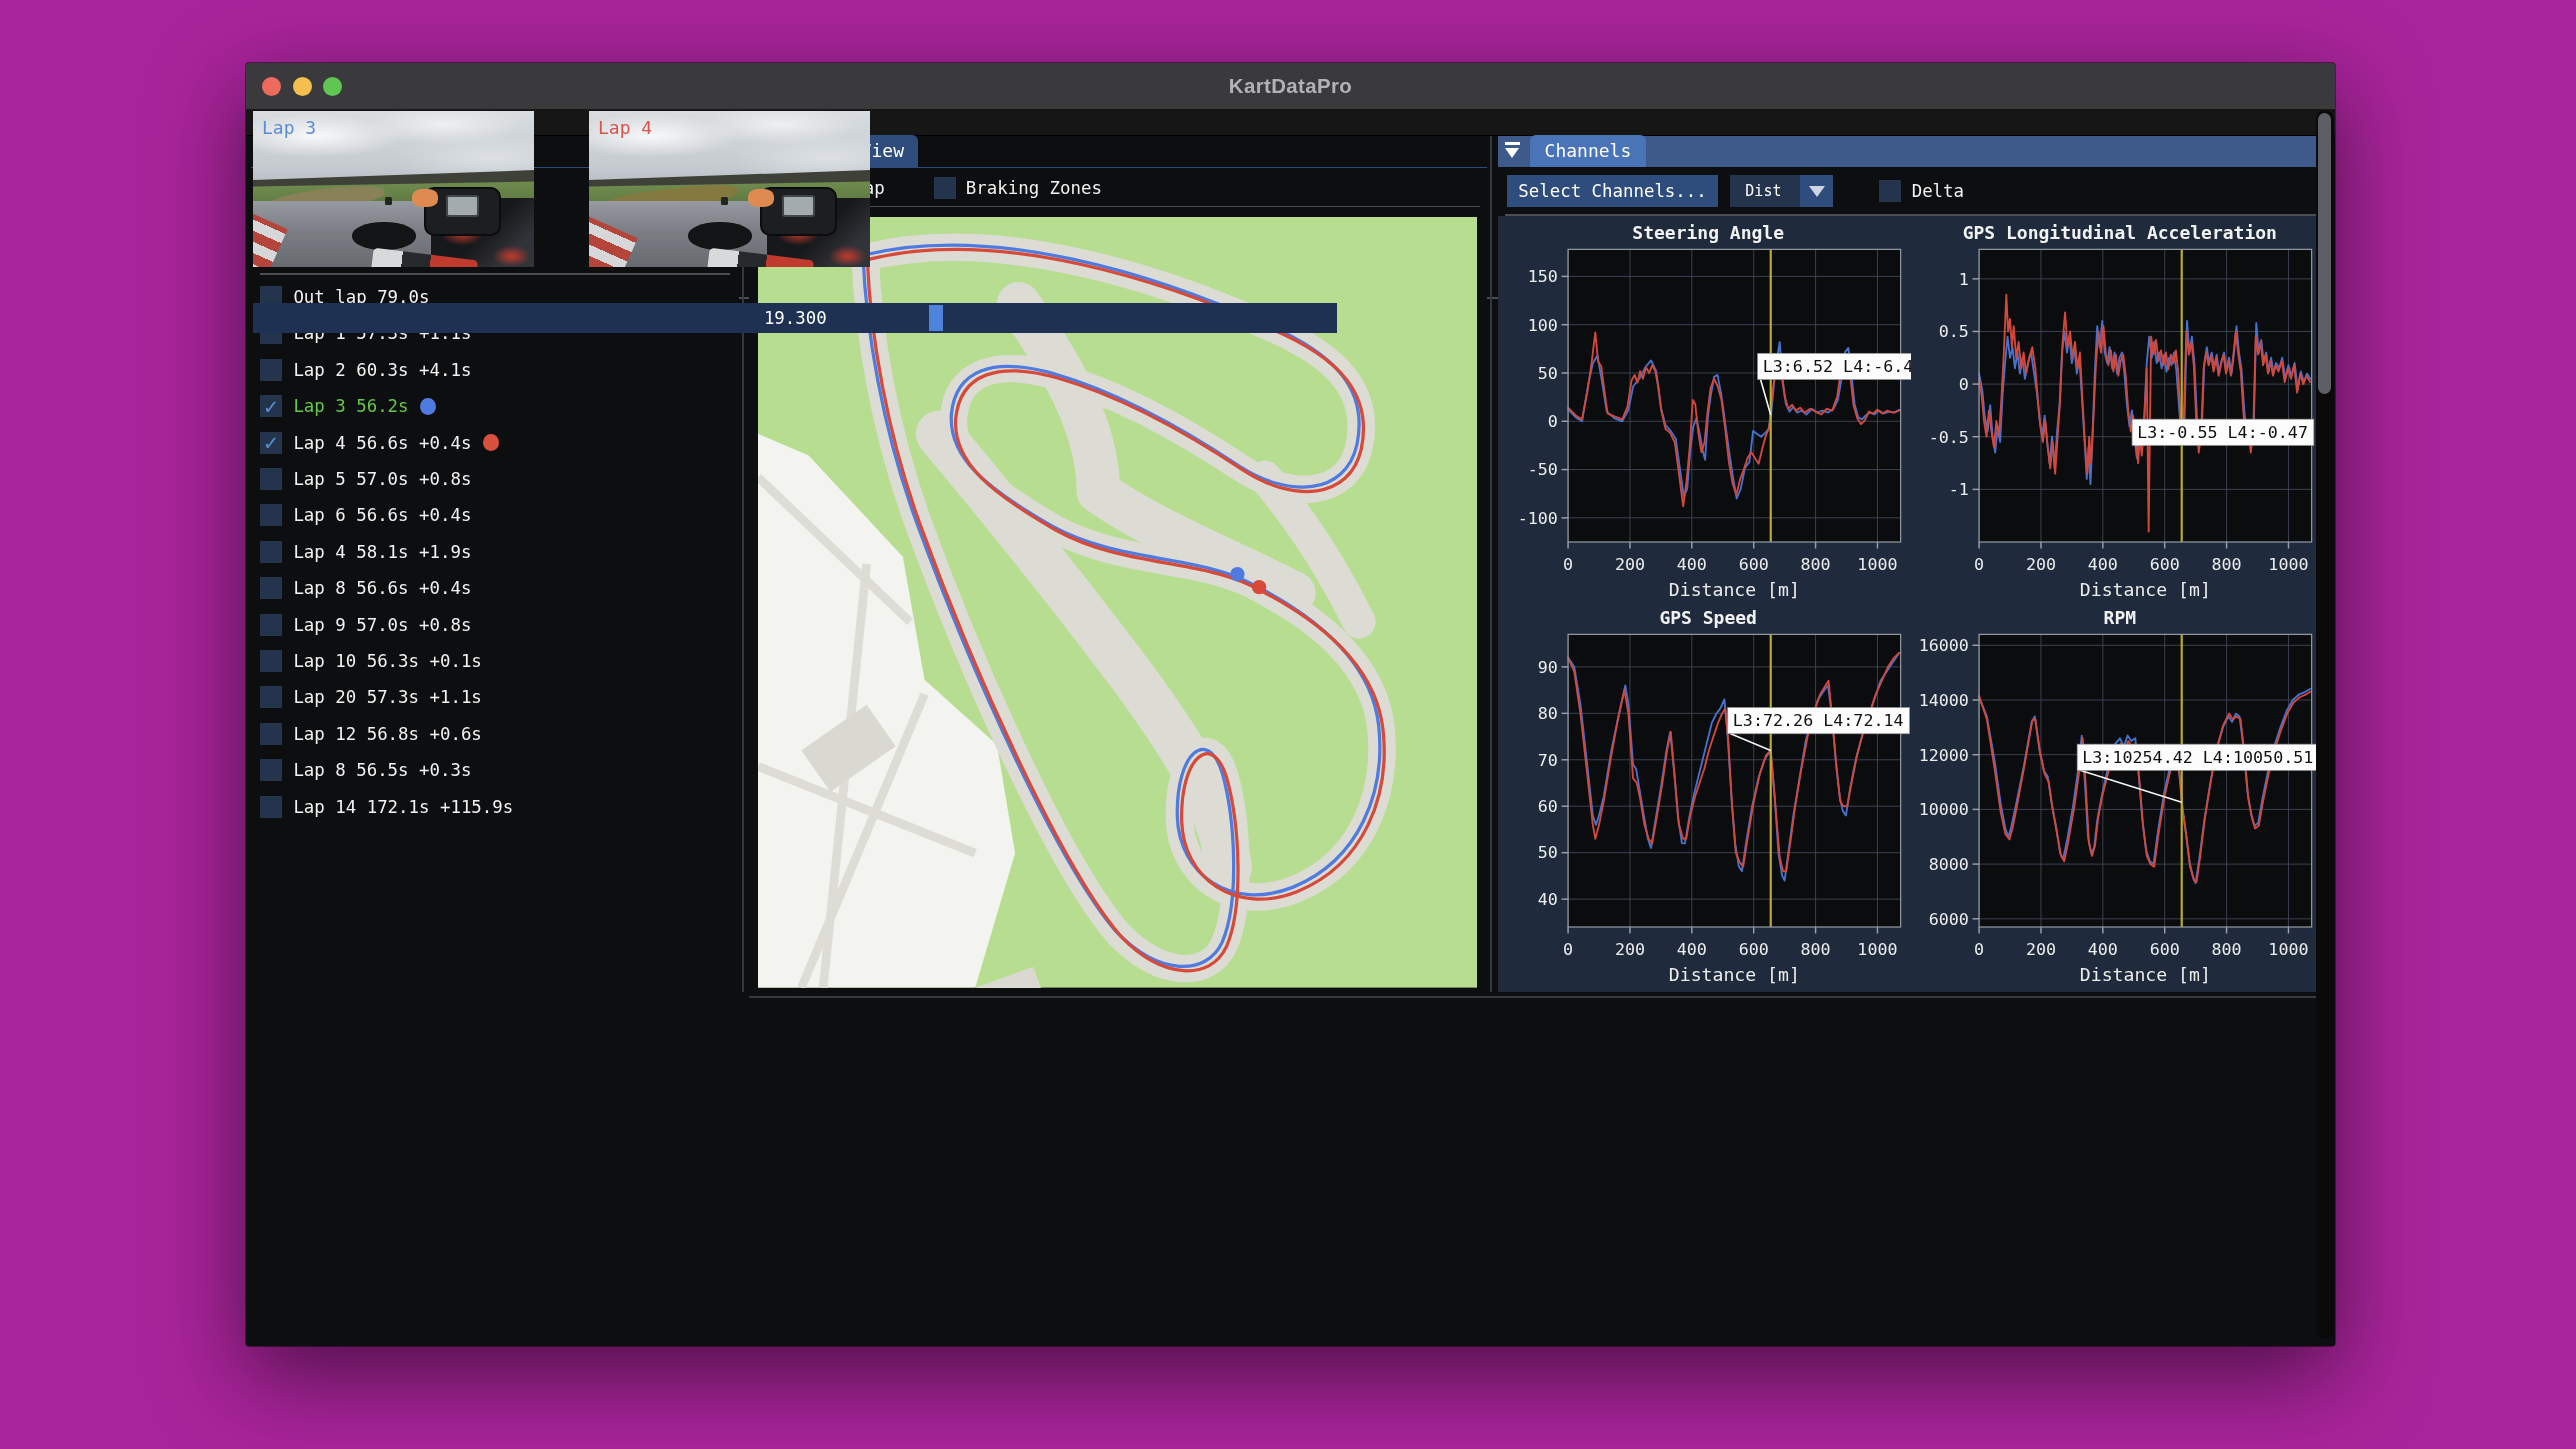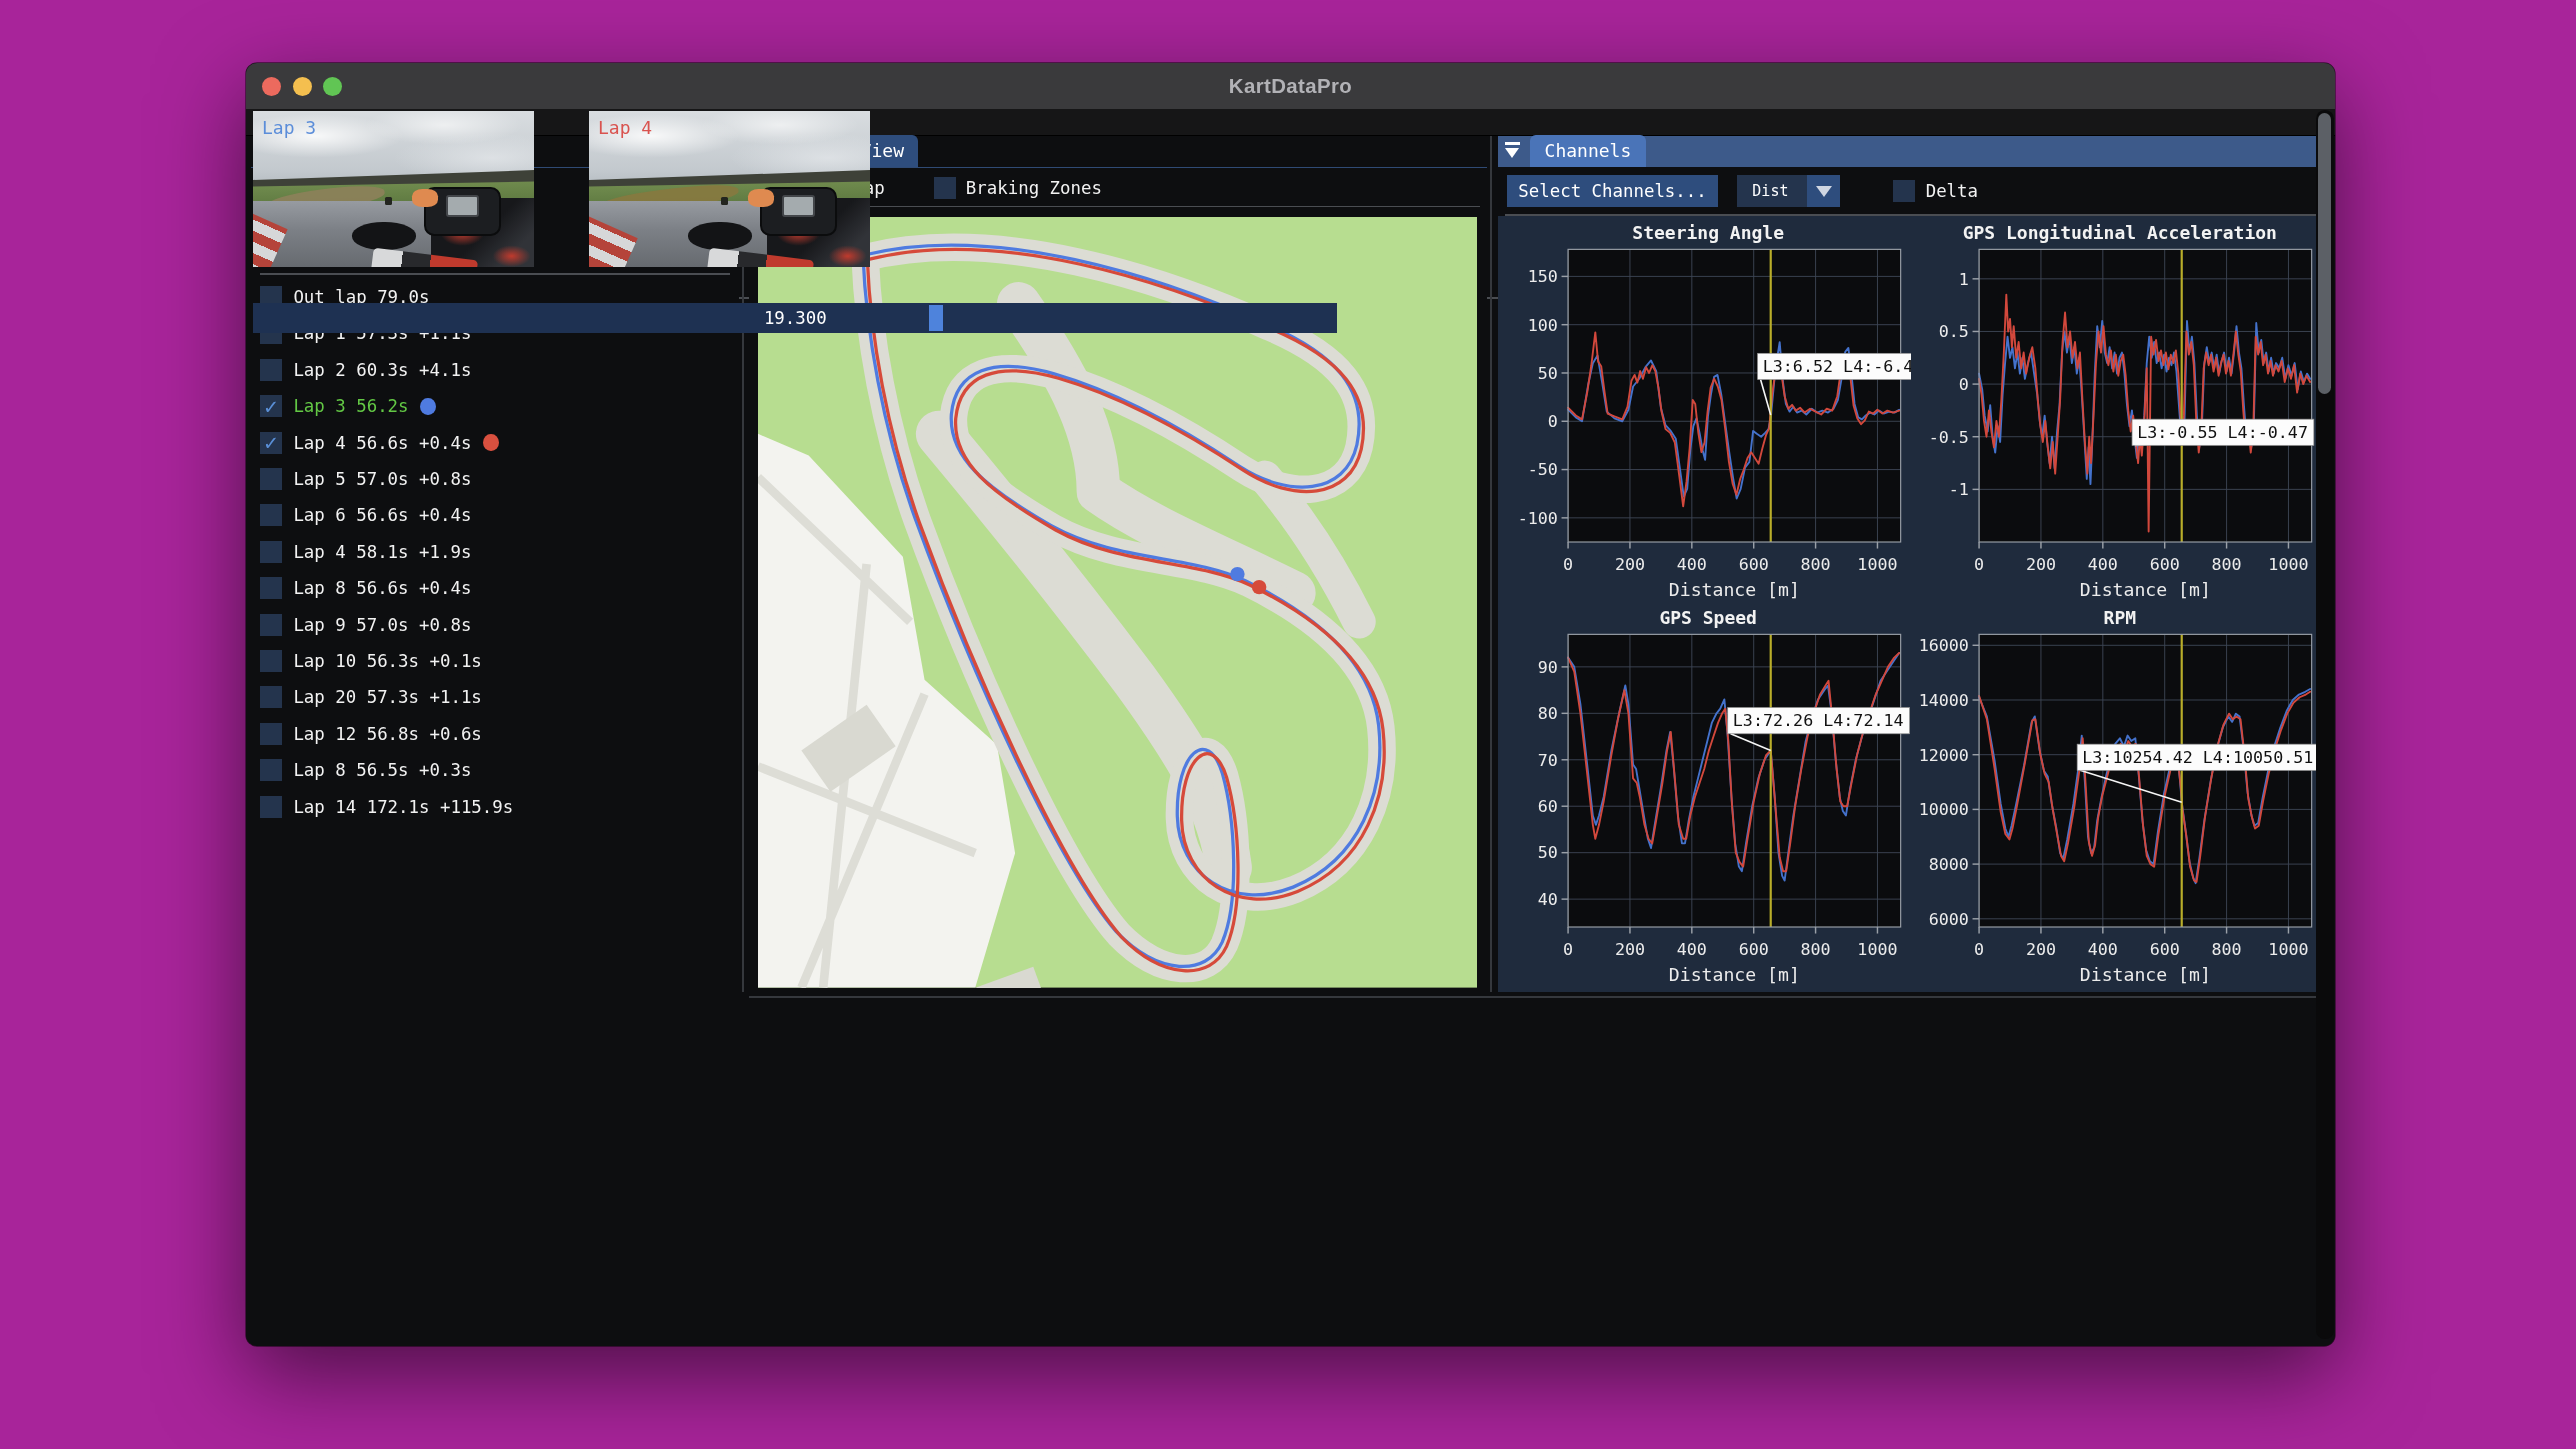--- a/index.html
+++ b/index.html
@@ -6,21 +6,21 @@
   html,body { width:2576px; height:1449px; overflow:hidden; font-family:"DejaVu Sans Mono", monospace; }
   body {
     background:
       radial-gradient(95% 70% at 52% -12%, #f8cf9e 0%, #f2a092 20%, #e0609f 40%, rgba(0,0,0,0) 72%),
       radial-gradient(60% 45% at 80% -8%, rgba(247,200,150,.85) 0%, rgba(0,0,0,0) 60%),
       linear-gradient(155deg, #cf46a4 0%, #cястья 0%, #c531a1 30%, #a8249a 55%, #7a1b8c 78%, #4e1273 100%);
     background-color:#a8249a;
   }
   .window {
     position:absolute; left:246px; top:63px; width:2089px; height:1283px;
-    background:#0d0e10; border-radius:11px; overflow:hidden;
+    background:#0d0e10; border-radius:3px; overflow:hidden;
     box-shadow:0 29px 87px rgba(0,0,0,.55), 0 0 0 0.7px rgba(0,0,0,.6);
   }
   
   .titlebar { position:absolute; left:0; top:0; right:0; height:46px; background:#3a3a3c; display:flex; align-items:center; }
   .tl-group { position:absolute; left:16px; top:0; height:100%; display:flex; align-items:center; gap:11.6px; }
   .tl { width:19px; height:19px; border-radius:50%; }
   .win-title { width:100%; text-align:center; color:#b2b2b6; font:bold 20.4px "Liberation Sans", sans-serif; letter-spacing:0.4px; }
   .menubar { position:absolute; left:0; top:46px; right:0; height:27px; background:#161617; border-bottom:0.7px solid #000;
              display:flex; align-items:center; gap:38px; padding-left:20.4px; color:#f0f0f0; font-size:17.4px; }
   .menu-item { cursor:default; }
@@ -52,21 +52,21 @@
   .lap-row { display:flex; align-items:center; gap:11.6px; font-size:17.4px; color:#f2f2f2; height:24px; }
   .lap-row .lbl.green { color:var(--green-text,#63c845); }
   .dot { width:16px; height:17.4px; border-radius:50%; flex:none; }
   
   .track-panel { left:503px; top:73px; width:738px; height:856px; }
   .track-controls { display:flex; gap:29px; padding:8.7px 10.2px 2.9px 10.2px; }
   .map-wrap { position:absolute; left:8.7px; top:81px; right:10.2px; bottom:4.4px; }
   .map-wrap svg { width:100%; height:100%; display:block; }
   
   .channels-panel { left:1252px; top:73px; width:832px; height:856px; }
-  .channel-controls { display:flex; align-items:center; gap:19px; padding:8.7px 8.7px 7.3px 8.7px; background:#0d0e10; }
+  .channel-controls { display:flex; align-items:center; gap:12px; padding:8.7px 8.7px 7.3px 8.7px; background:#0d0e10; }
   .select-btn { height:32px; padding:0 11.6px; }
   .combo { display:flex; align-items:stretch; height:32px; }
   .combo-value { background:#24344d; color:#fff; font-size:15px; display:flex; align-items:center; padding:0 19px 0 15px; }
   .combo-arrow { width:33px; background:#2e4d7d; display:flex; align-items:center; justify-content:center; }
   .combo-arrow:after { content:""; border-left:8.7px solid transparent; border-right:8.7px solid transparent; border-top:11.6px solid #cfd6e2; }
   .delta-wrap { margin-left:14px; }
   .charts-area { position:absolute; left:0; top:80px; right:0; bottom:0; background:#1f2b3d;
                  display:grid; grid-template-columns:1fr 1fr; grid-template-rows:1fr 1fr; gap:2.9px; padding:4.4px 5.8px; }
   .chart-cell { position:relative; overflow:hidden; }
   .chart-title { text-align:center; color:#f2f2f2; font-size:18px; height:25px; line-height:25px;font-weight:bold; }

